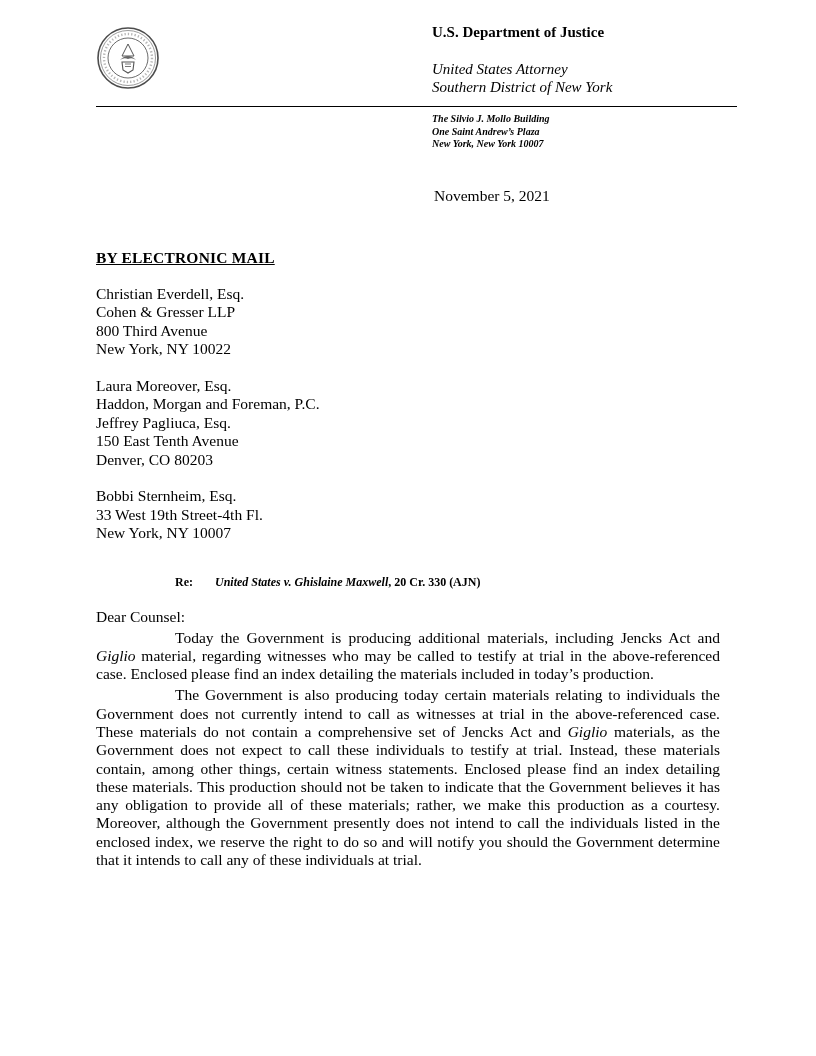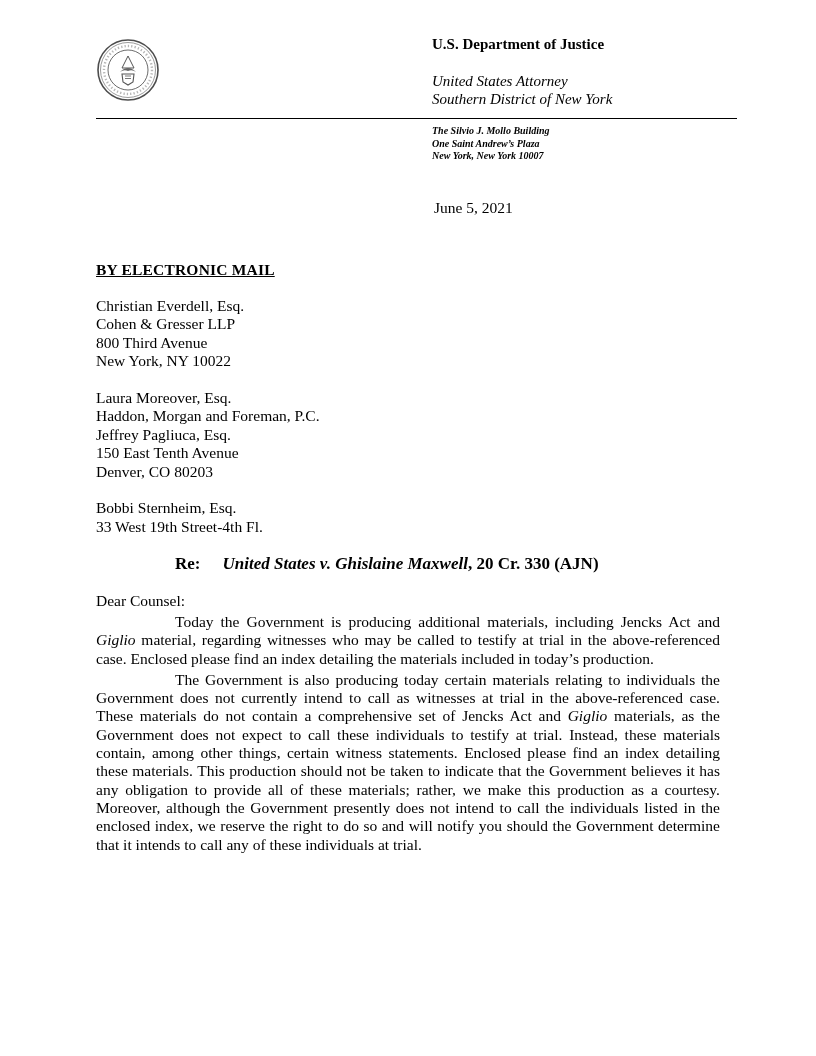--- a/index.html
+++ b/index.html
@@ -9,21 +9,21 @@
     height: 1056px;
     font-family: "Liberation Serif", serif;
     color: #000000;
     position: relative;
     overflow: hidden;
   }
   .page {
     position: relative;
     width: 816px;
     height: 1056px;
-    padding: 36px 96px 40px 96px;
+    padding: 24px 96px 40px 96px;
   }
   
   .letterhead {
     position: relative;
     min-height: 78px;
   }
   .seal {
     position: absolute;
     left: 0;
     top: 2px;
@@ -67,23 +67,23 @@
     text-decoration: underline;
     font-size: 15.5px;
     letter-spacing: 0.2px;
   }
   .recipient {
     margin-top: 18px;
     font-size: 15.5px;
     line-height: 18.5px;
   }
   .re-line {
-    margin-top: 18px;
+    margin-top: 32px;
     padding-left: 79px;
-    font-size: 17px;
+    font-size: 12px;
   }
   .re-label { font-weight: bold; }
   .re-tab { display: inline-block; width: 22px; }
   .re-case { font-weight: bold; font-style: italic; }
   .re-number { font-weight: bold; }
   .salutation {
     margin-top: 18px;
     font-size: 15.5px;
   }
   .para {
@@ -122,21 +122,21 @@
   </div>
 
   <hr class="rule">
 
   <div class="bldg-block">
     <div>The Silvio J. Mollo Building</div>
     <div>One Saint Andrew’s Plaza</div>
     <div>New York, New York 10007</div>
   </div>
 
-  <div class="date-line">June 5, 2021</div>
+  <div class="date-line">November 5, 2021</div>
 
   <div class="delivery">BY ELECTRONIC MAIL</div>
 
   <div class="recipient">
     <div>Christian Everdell, Esq.</div>
     <div>Cohen &amp; Gresser LLP</div>
     <div>800 Third Avenue</div>
     <div>New York, NY 10022</div>
   </div>
 
@@ -144,20 +144,21 @@
     <div>Laura Moreover, Esq.</div>
     <div>Haddon, Morgan and Foreman, P.C.</div>
     <div>Jeffrey Pagliuca, Esq.</div>
     <div>150 East Tenth Avenue</div>
     <div>Denver, CO 80203</div>
   </div>
 
   <div class="recipient">
     <div>Bobbi Sternheim, Esq.</div>
     <div>33 West 19th Street-4th Fl.</div>
+    <div>New York, NY 10007</div>
   </div>
 
   <div class="re-line">
     <span class="re-label">Re:</span><span class="re-tab"></span><span class="re-case">United States v. Ghislaine Maxwell</span><span class="re-number">, 20 Cr. 330 (AJN)</span>
   </div>
 
   <div class="salutation">Dear Counsel:</div>
 
   <p class="para"><span>Today the Government is producing additional materials, including Jencks Act and </span><span class="it">Giglio</span><span> material, regarding witnesses who may be called to testify at trial in the above-referenced case.  Enclosed please find an index detailing the materials included in today’s production.</span></p>
 

